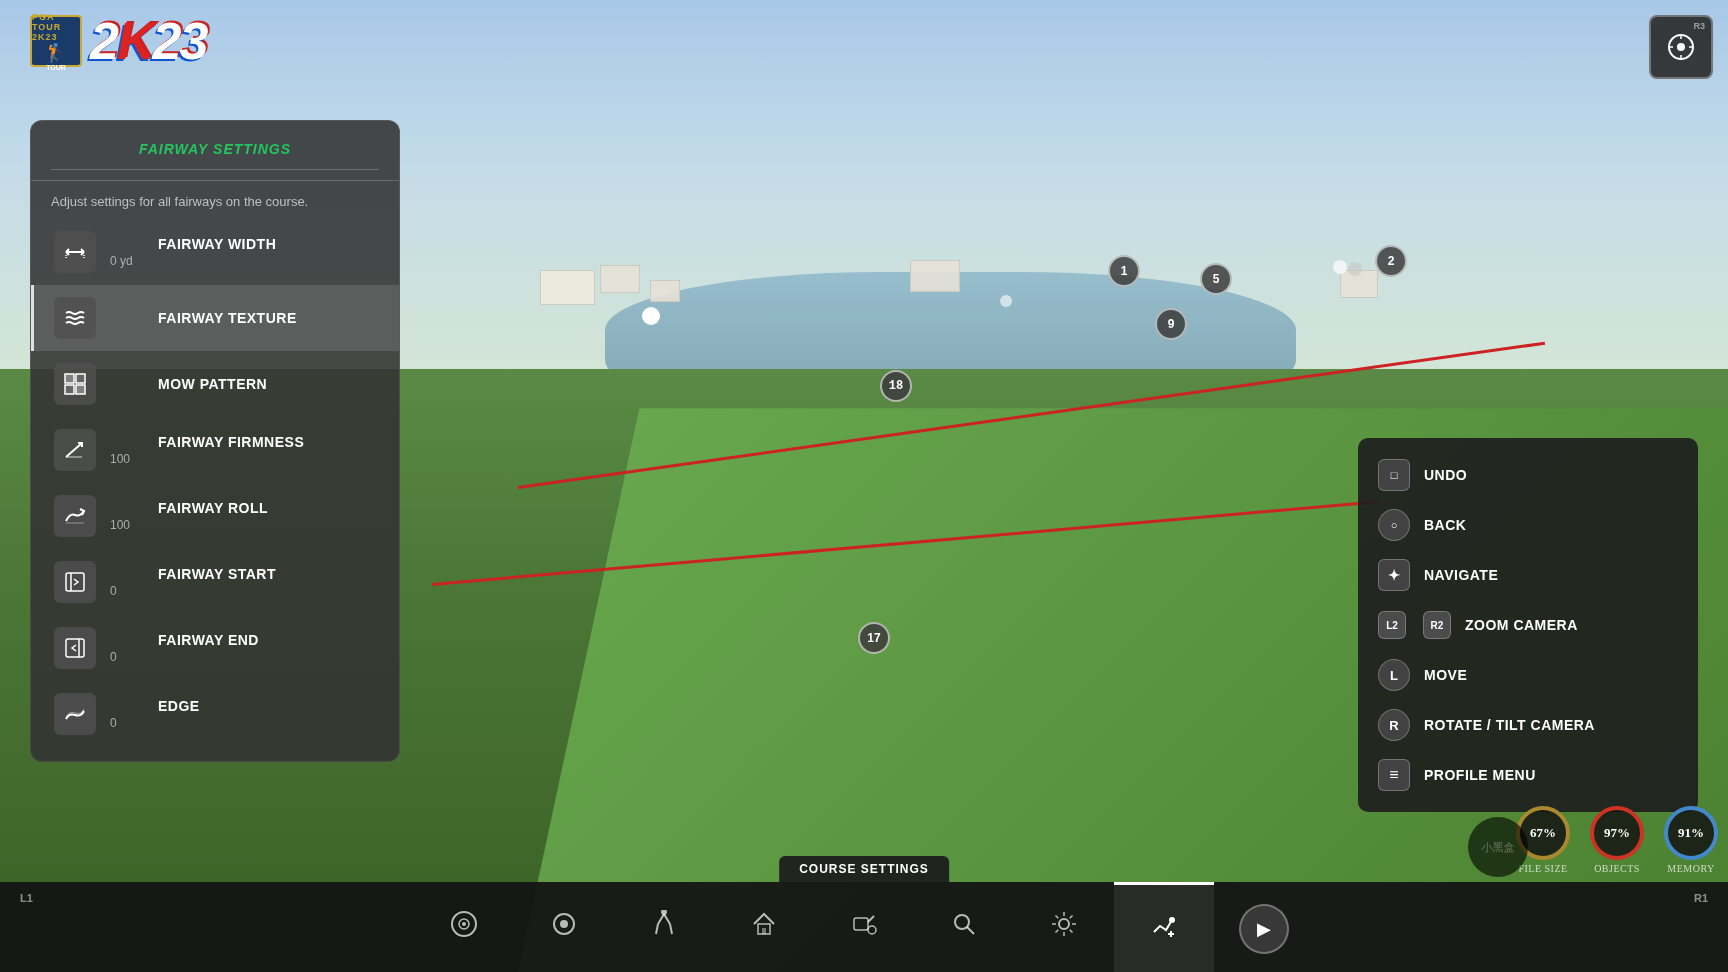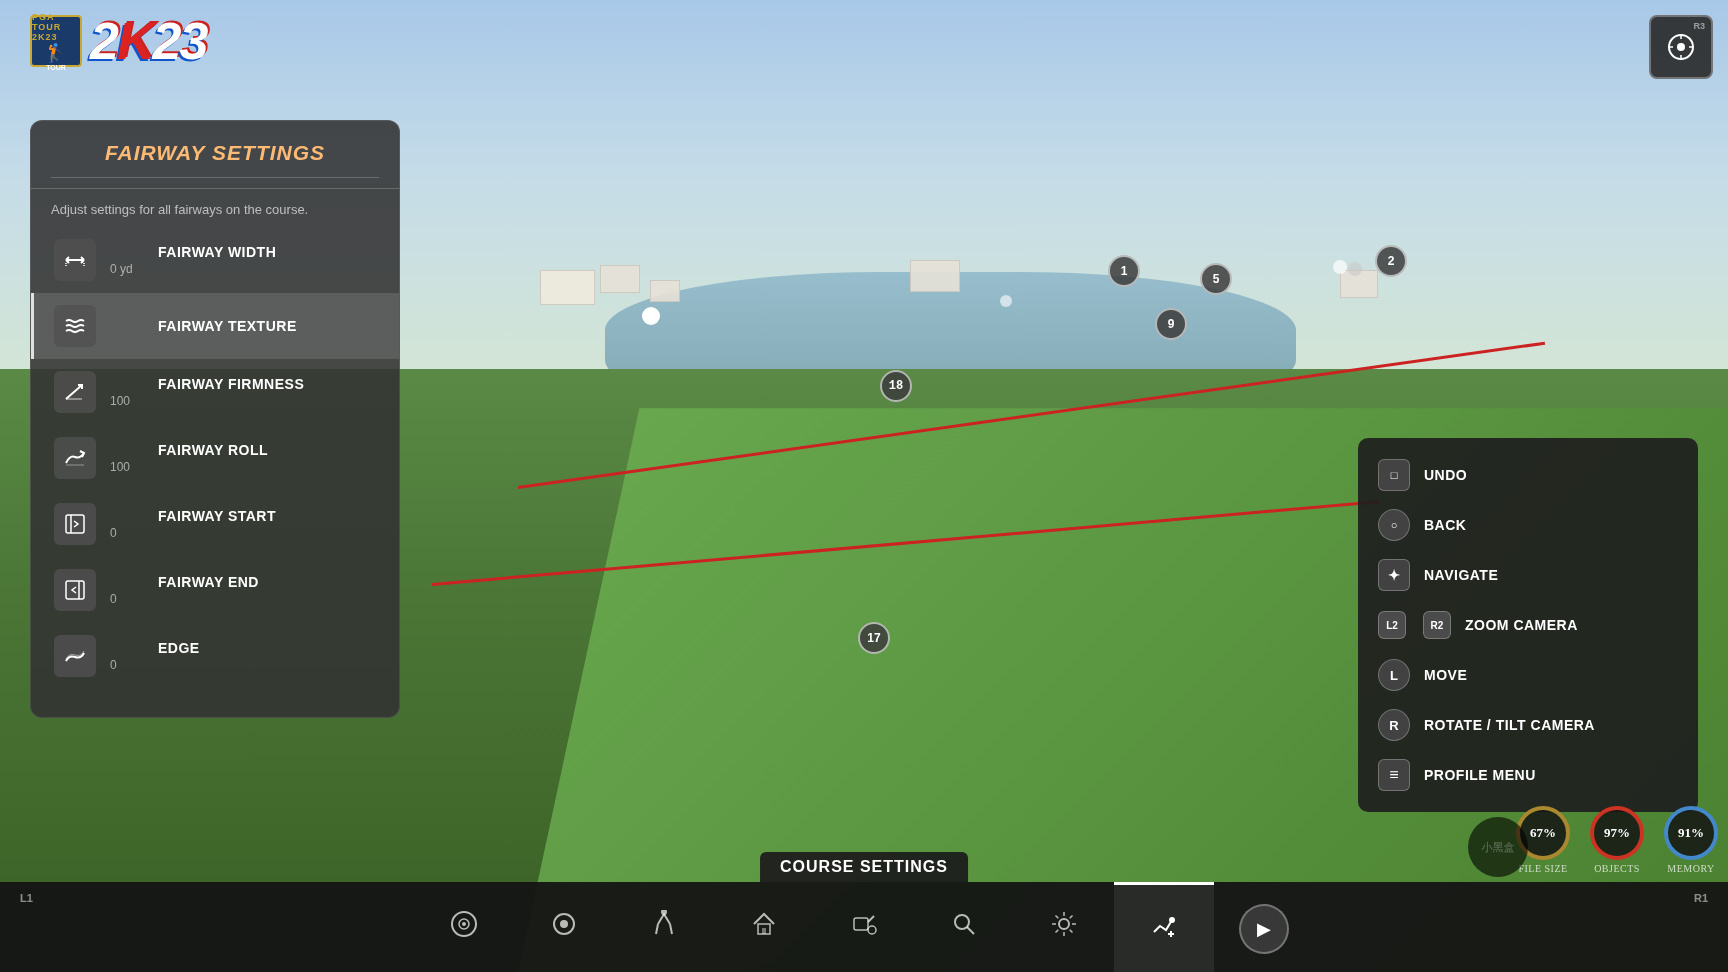--- a/index.html
+++ b/index.html
@@ -175,22 +175,22 @@
       border: 1px solid rgba(255,255,255,0.1);
     }
 
     .panel-header {
       padding: 20px 20px 10px;
       border-bottom: 1px solid rgba(255,255,255,0.2);
       text-align: center;
     }
 
     .panel-title {
-      color: #fdba74;
-      font-size: 21px;
+      color: #22c55e;
+      font-size: 14px;
       font-weight: bold;
       font-style: italic;
       letter-spacing: 1px;
     }
 
     .panel-subtitle {
       color: rgba(220,220,220,0.8);
       font-size: 13px;
       padding: 12px 20px 0;
       line-height: 1.4;
@@ -361,21 +361,21 @@
     }
 
     
     .course-settings-label {
       position: absolute;
       bottom: 90px;
       left: 50%;
       transform: translateX(-50%);
       background: rgba(30,30,30,0.95);
       color: white;
-      font-size: 16px;
+      font-size: 12px;
       font-weight: bold;
       letter-spacing: 1px;
       padding: 6px 20px;
       border-radius: 6px 6px 0 0;
       white-space: nowrap;
       z-index: 11;
     }
 
     
     #stats-bar {
@@ -552,20 +552,33 @@
           <path d="M2 6 Q5 4 8 6 Q11 8 14 6 Q17 4 20 6" stroke="white" stroke-width="2"></path>
           <path d="M2 11 Q5 9 8 11 Q11 13 14 11 Q17 9 20 11" stroke="white" stroke-width="2"></path>
           <path d="M2 16 Q5 14 8 16 Q11 18 14 16 Q17 14 20 16" stroke="white" stroke-width="2"></path>
         </svg>
       </div>
       <div class="setting-info">
         <div class="setting-name">FAIRWAY TEXTURE</div>
       </div>
     </div>
 
+    <div class="setting-item">
+      <div class="setting-icon">
+        <svg width="22" height="22" viewBox="0 0 22 22" fill="none">
+          <rect x="1" y="1" width="9" height="9" fill="rgba(255,255,255,0.3)" stroke="white" stroke-width="1.5"></rect>
+          <rect x="12" y="1" width="9" height="9" fill="rgba(255,255,255,0.15)" stroke="white" stroke-width="1.5"></rect>
+          <rect x="1" y="12" width="9" height="9" fill="rgba(255,255,255,0.15)" stroke="white" stroke-width="1.5"></rect>
+          <rect x="12" y="12" width="9" height="9" fill="rgba(255,255,255,0.3)" stroke="white" stroke-width="1.5"></rect>
+        </svg>
+      </div>
+      <div class="setting-info">
+        <div class="setting-name">MOW PATTERN</div>
+      </div>
+    </div>
 
     <div class="setting-item">
       <div class="setting-icon">
         <svg width="22" height="22" viewBox="0 0 22 22" fill="none">
           <path d="M2 18 L18 4" stroke="white" stroke-width="2"></path>
           <path d="M14 4 L18 4 L18 8" stroke="white" stroke-width="2"></path>
           <line x1="2" y1="18" x2="18" y2="18" stroke="white" stroke-width="1.5" opacity="0.5"></line>
         </svg>
       </div>
       <div class="setting-info">

